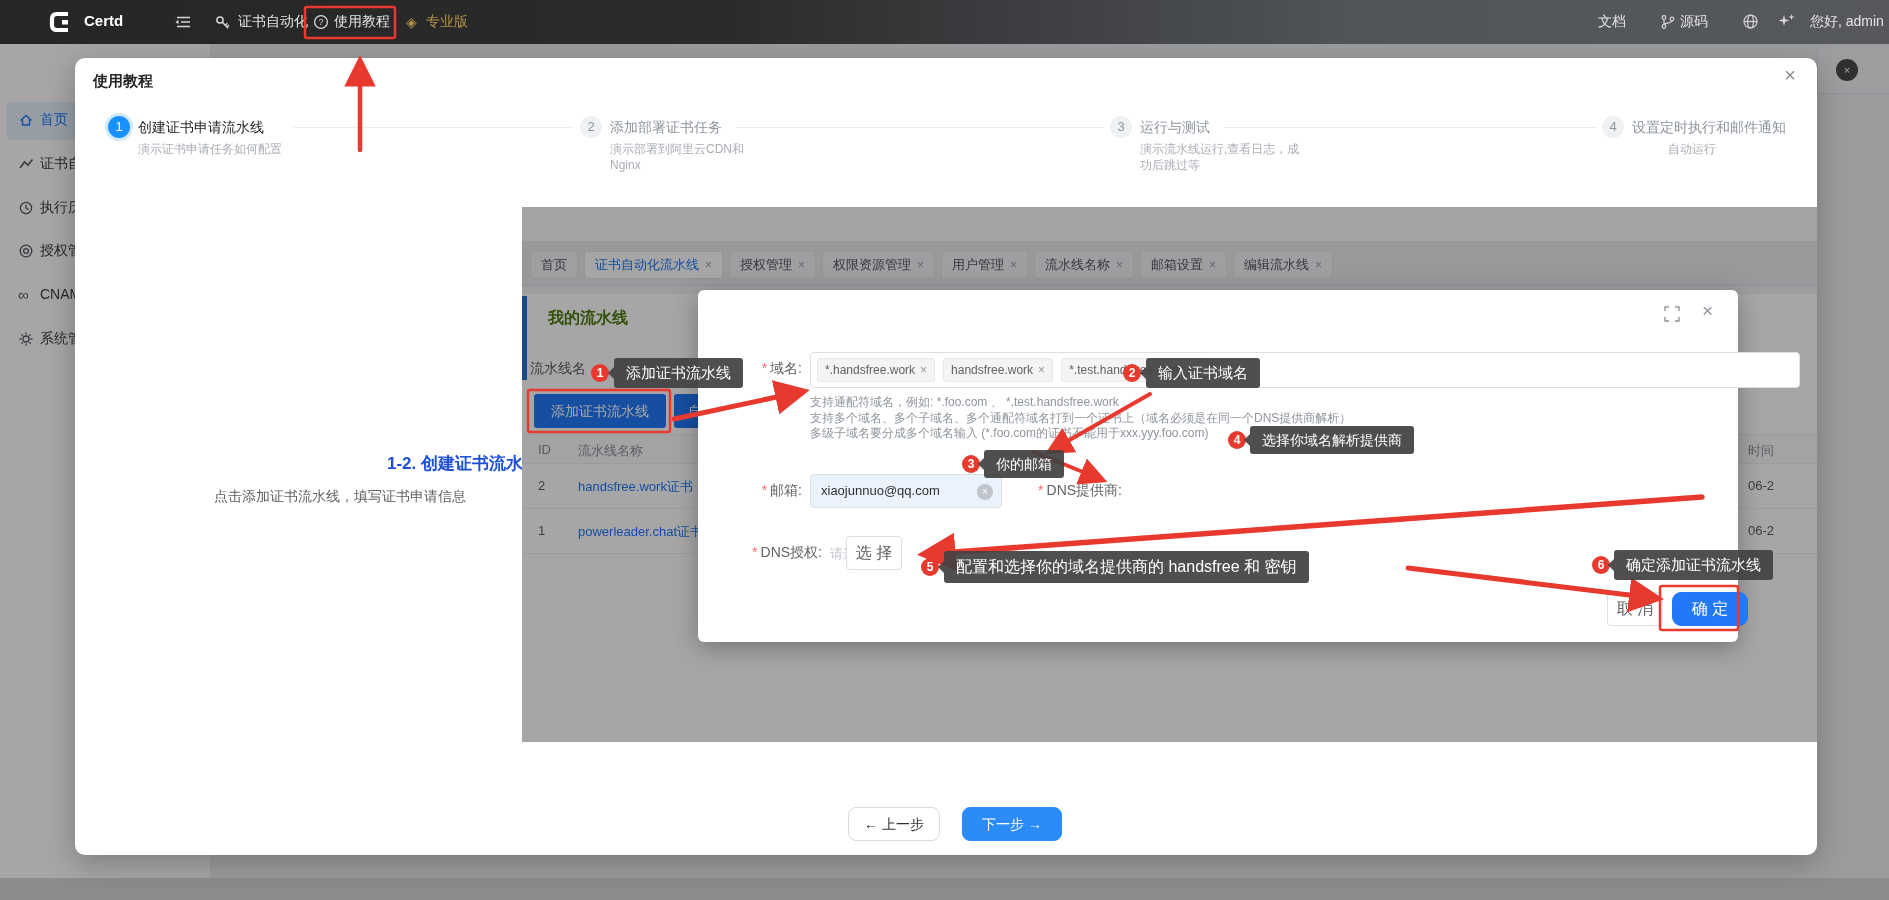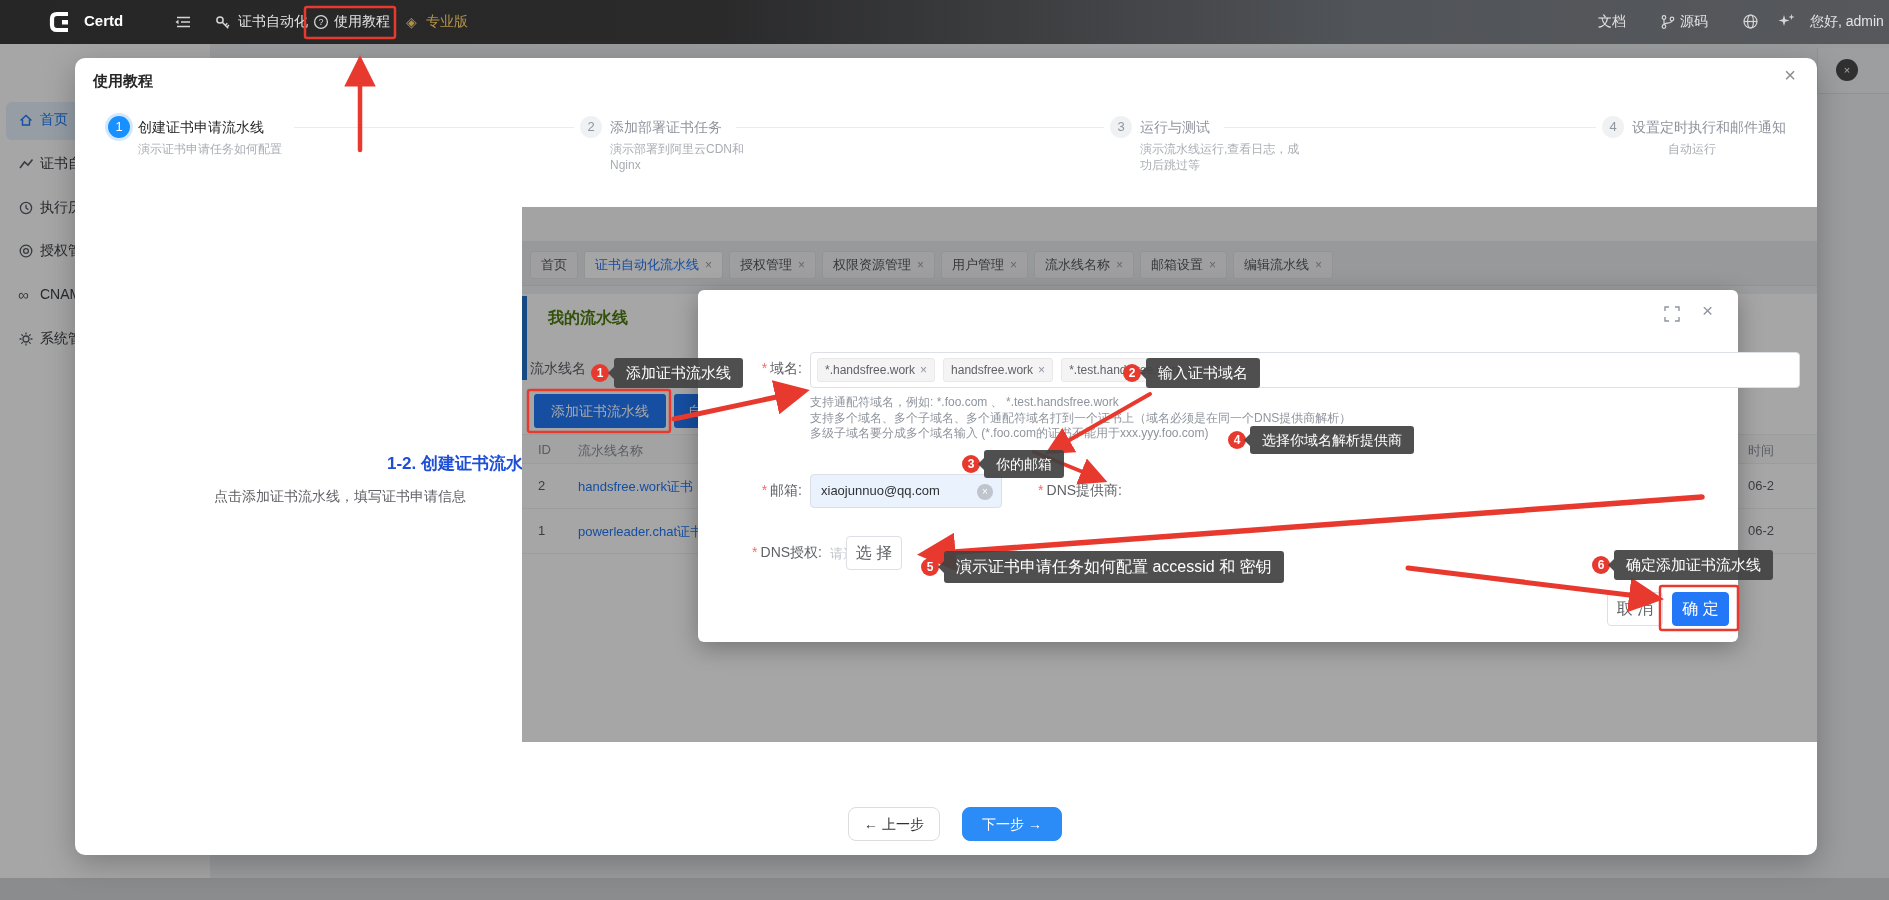--- a/index.html
+++ b/index.html
@@ -302,21 +302,21 @@
     <span class="clr">×</span>
   </div>
 
   <div class="dlab" style="left:300px;top:192px;width:124px;"><span class="req">*</span><span>DNS提供商:</span></div>
 
   <div class="dlab" style="left:0px;top:254px;width:124px;"><span class="req">*</span><span>DNS授权:</span></div>
   <span class="phold" style="left:132px;top:255px;">请选择</span>
   <div class="dbtn plain" style="left:148px;top:246px;width:56px;">选 择</div>
 
   <div class="dbtn plain" style="left:909px;top:302px;width:56px;">取 消</div>
-  <div class="dbtn primary" style="left:974px;top:302px;width:57px;">确 定</div>
+  <div class="dbtn primary" style="left:974px;top:302px;width:76px;border-radius:9px;">确 定</div>
 </div>
 
 <svg id="ann-svg" viewBox="0 0 1889 900">
   <defs>
     <mar></mar>
     <marker id="ah" markerWidth="7" markerHeight="7" refX="5" refY="3.5" orient="auto">
       <path d="M0 0 L7 3.5 L0 7 Z" fill="#e8392f"></path>
     </marker>
   </defs>
   <rect x="305" y="7" width="90" height="31" rx="2" fill="none" stroke="#e8392f" stroke-width="2.5"></rect>
@@ -332,15 +332,15 @@
 
 <div class="bdg" style="left:591px;top:364px;">1</div>
 <div class="tip" style="left:614px;top:358px;">添加证书流水线</div>
 <div class="bdg" style="left:1123px;top:364px;">2</div>
 <div class="tip" style="left:1146px;top:358px;">输入证书域名</div>
 <div class="bdg" style="left:962px;top:455px;">3</div>
 <div class="tip sm" style="left:984px;top:450px;">你的邮箱</div>
 <div class="bdg" style="left:1228px;top:431px;">4</div>
 <div class="tip sm" style="left:1250px;top:426px;">选择你域名解析提供商</div>
 <div class="bdg" style="left:921px;top:558px;">5</div>
-<div class="tip lg" style="left:944px;top:551px;">演示证书申请任务如何配置 accessid 和 密钥</div>
+<div class="tip lg" style="left:944px;top:551px;">配置和选择你的域名提供商的 handsfree 和 密钥</div>
 <div class="bdg" style="left:1592px;top:556px;">6</div>
 <div class="tip" style="left:1614px;top:550px;">确定添加证书流水线</div>
 
 </body></html>

